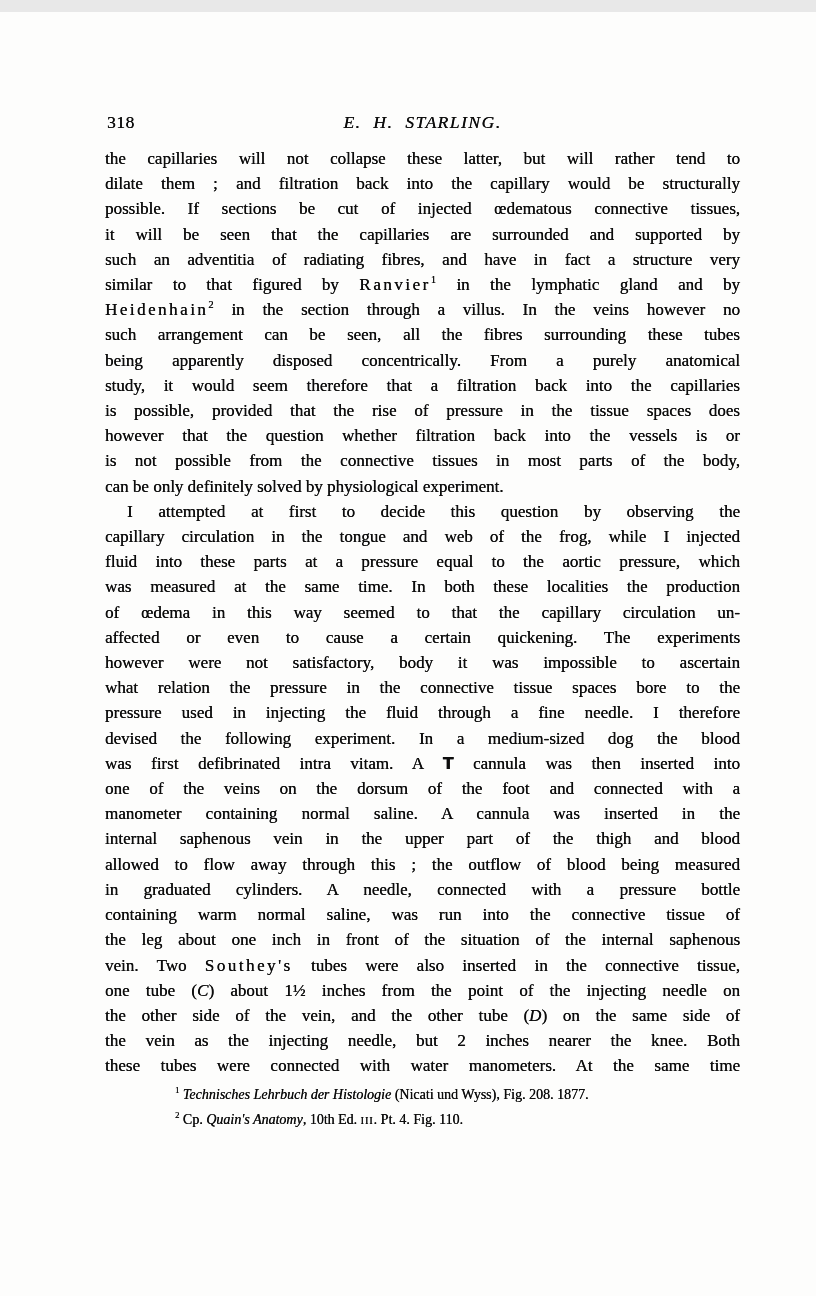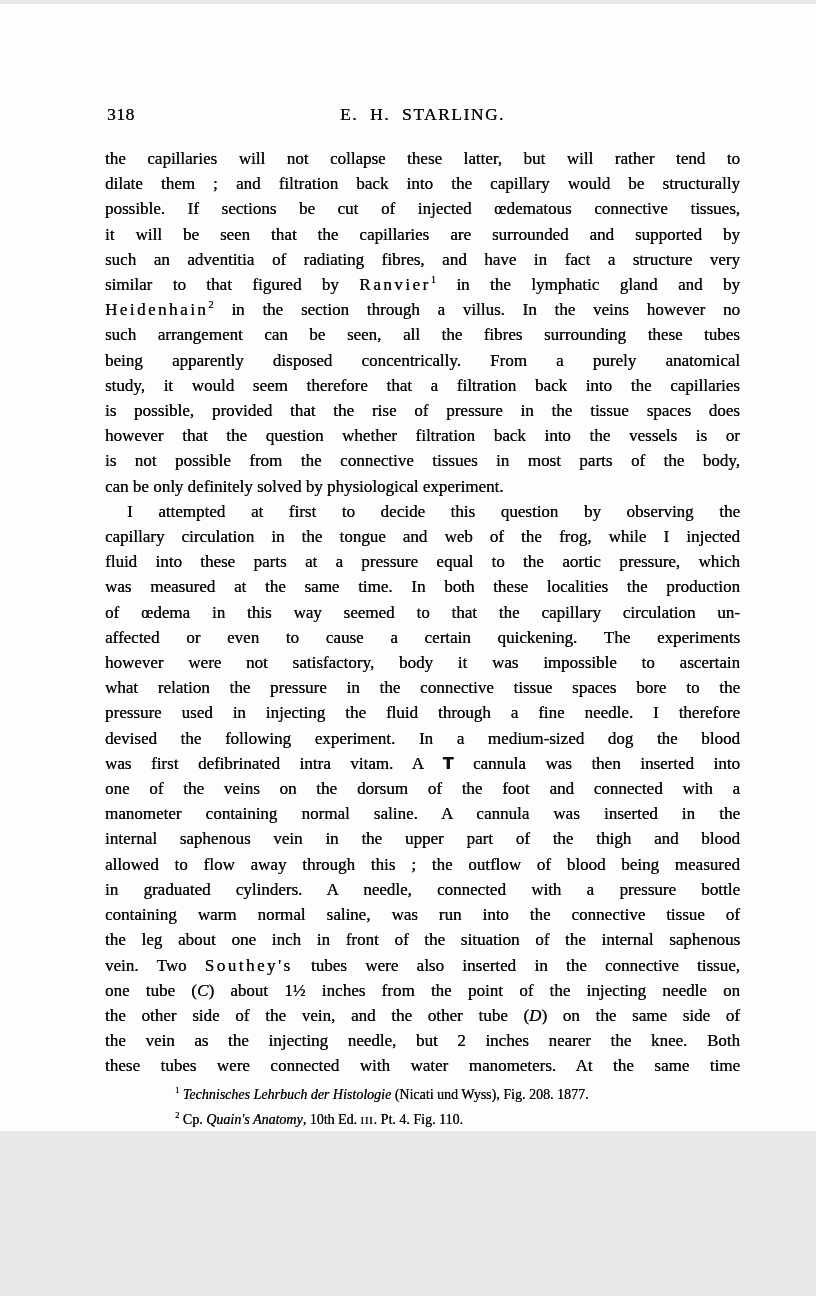--- a/index.html
+++ b/index.html
@@ -1,20 +1,20 @@
 <!DOCTYPE html>
 <html><head>
 <meta charset="utf-8">
 <style>
   html, body { margin: 0; padding: 0; background: #e8e8e8; }
   .sheet {
     position: relative;
     width: 816px;
-    height: 1127px;
-    margin: 4px auto;
+    height: 1284px;
+    margin: 12px auto;
     background: #fdfdfc;
     color: #0d0d0d;
     font-family: "Liberation Serif", serif;
     overflow: hidden;
     text-shadow: 0.25px 0 0 currentColor;
   }
   .running-header {
     position: absolute;
     top: 100px;
     left: 105px;
@@ -24,26 +24,27 @@
   }
   .page-number {
     position: absolute;
     left: 2px;
     top: 0;
     letter-spacing: 0.5px;
   }
   .running-head {
     display: block;
     text-align: center;
+    font-style: italic;
     letter-spacing: 1.5px;
     word-spacing: 6px;
   }
   .body-text {
     position: absolute;
-    top: 142px;
+    top: 134px;
     left: 105px;
     width: 635px;
     font-size: 17px;
     line-height: 25.2px;
   }
   .line {
     text-align: justify;
     text-align-last: justify;
     white-space: normal;
   }

